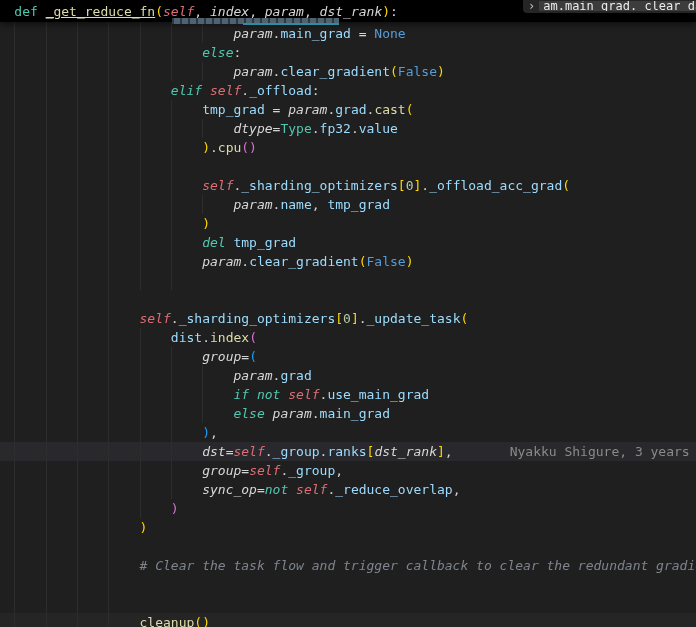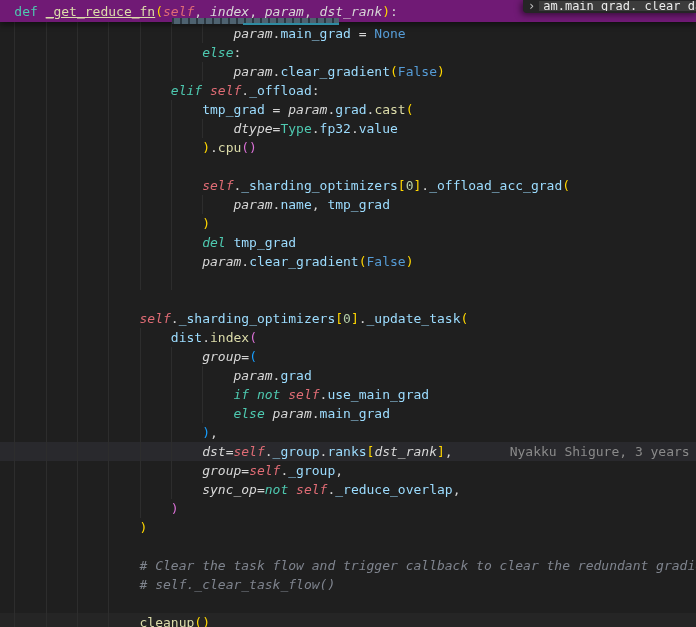--- a/index.html
+++ b/index.html
@@ -13,21 +13,21 @@
   .guide{position:absolute;width:1px;background:#2d2d2d;z-index:2;}
   .code-layer{position:absolute;inset:0;z-index:3;}
   .line{
     position:absolute;left:-17px;height:19px;line-height:19px;
     font-size:13px;white-space:pre;color:#d4d4d4;width:900px;
   }
   .blame{margin-left:57px;color:#8a8a8a;}
   
   #sticky{
     position:absolute;top:0;left:0;right:0;height:22px;z-index:6;
-    background:#701a75;box-shadow:0 3px 6px rgba(0,0,0,.45);
+    background:#000000;box-shadow:0 3px 6px rgba(0,0,0,.45);
   }
   #sticky .line{top:2px;}
   
   .sliver{
     position:absolute;top:18px;left:172px;width:167px;height:6px;z-index:7;
     background:#4e6270;
     background-image:repeating-linear-gradient(90deg,rgba(16,22,28,.55) 0 2px,transparent 2px 8px);
   }
   .sliver:after{
     content:"";position:absolute;right:0;bottom:-1px;width:96px;height:2px;background:#2e8ca3;
@@ -259,21 +259,21 @@
       <div class="line" style="top: 385px;"><span style="color: rgb(212, 212, 212);">                                </span><span style="color: rgb(78, 201, 176); font-style: italic;">if</span><span style="color: rgb(212, 212, 212);"> </span><span style="color: rgb(78, 201, 176); font-style: italic;">not</span><span style="color: rgb(212, 212, 212);"> </span><span style="color: rgb(224, 108, 117); font-style: italic;">self</span><span style="color: rgb(212, 212, 212);">.</span><span style="color: rgb(156, 220, 254);">use_main_grad</span></div>
       <div class="line" style="top: 404px;"><span style="color: rgb(212, 212, 212);">                                </span><span style="color: rgb(78, 201, 176); font-style: italic;">else</span><span style="color: rgb(212, 212, 212);"> </span><span style="color: rgb(216, 216, 216); font-style: italic;">param</span><span style="color: rgb(212, 212, 212);">.</span><span style="color: rgb(156, 220, 254);">main_grad</span></div>
       <div class="line" style="top: 423px;"><span style="color: rgb(212, 212, 212);">                            </span><span style="color: rgb(23, 159, 255);">)</span><span style="color: rgb(212, 212, 212);">,</span></div>
       <div class="line" style="top: 442px;"><span style="color: rgb(212, 212, 212);">                            </span><span style="color: rgb(216, 216, 216); font-style: italic;">dst</span><span style="color: rgb(212, 212, 212);">=</span><span style="color: rgb(224, 108, 117); font-style: italic;">self</span><span style="color: rgb(212, 212, 212);">.</span><span style="color: rgb(156, 220, 254);">_group</span><span style="color: rgb(212, 212, 212);">.</span><span style="color: rgb(156, 220, 254);">ranks</span><span style="color: rgb(255, 215, 0);">[</span><span style="color: rgb(216, 216, 216); font-style: italic;">dst_rank</span><span style="color: rgb(255, 215, 0);">]</span><span style="color: rgb(212, 212, 212);">,</span><span class="blame" style="color: rgb(138, 138, 138);">Nyakku Shigure, 3 years ago</span></div>
       <div class="line" style="top: 461px;"><span style="color: rgb(212, 212, 212);">                            </span><span style="color: rgb(216, 216, 216); font-style: italic;">group</span><span style="color: rgb(212, 212, 212);">=</span><span style="color: rgb(224, 108, 117); font-style: italic;">self</span><span style="color: rgb(212, 212, 212);">.</span><span style="color: rgb(156, 220, 254);">_group</span><span style="color: rgb(212, 212, 212);">,</span></div>
       <div class="line" style="top: 480px;"><span style="color: rgb(212, 212, 212);">                            </span><span style="color: rgb(216, 216, 216); font-style: italic;">sync_op</span><span style="color: rgb(212, 212, 212);">=</span><span style="color: rgb(78, 201, 176); font-style: italic;">not</span><span style="color: rgb(212, 212, 212);"> </span><span style="color: rgb(224, 108, 117); font-style: italic;">self</span><span style="color: rgb(212, 212, 212);">.</span><span style="color: rgb(156, 220, 254);">_reduce_overlap</span><span style="color: rgb(212, 212, 212);">,</span></div>
       <div class="line" style="top: 499px;"><span style="color: rgb(212, 212, 212);">                        </span><span style="color: rgb(218, 112, 214);">)</span></div>
       <div class="line" style="top: 518px;"><span style="color: rgb(212, 212, 212);">                    </span><span style="color: rgb(255, 215, 0);">)</span></div>
       <div class="line" style="top: 537px;"></div>
       <div class="line" style="top: 556px;"><span style="color: rgb(212, 212, 212);">                    </span><span style="color: rgb(127, 132, 142); font-style: italic;"># Clear the task flow and trigger callback to clear the redundant gradient</span></div>
-      <div class="line" style="top: 575px;"><span style="color: rgb(212, 212, 212);">                    </span><span style="color: rgb(127, 132, 142); font-style: italic;"># self._clear_task_flow()</span></div>
+      <div class="line" style="top: 575px;"><span style="color: rgb(212, 212, 212);">                    </span></div>
       <div class="line" style="top: 594px;"></div>
       <div class="line" style="top: 613px;"><span style="color: rgb(212, 212, 212);">                    </span><span style="color: rgb(220, 220, 170);">cleanup</span><span style="color: rgb(255, 215, 0);">()</span></div>
     </div>
 
   <div id="sticky">
     <div class="line" id="sticky-line"><span style="color: rgb(212, 212, 212);">    </span><span style="color: rgb(78, 201, 176);">def</span><span style="color: rgb(212, 212, 212);"> </span><span style="color: rgb(220, 220, 170); text-decoration: underline;">_get_reduce_fn</span><span style="color: rgb(255, 215, 0);">(</span><span style="color: rgb(224, 108, 117); font-style: italic;">self</span><span style="color: rgb(212, 212, 212);">, </span><span style="color: rgb(216, 216, 216); font-style: italic;">index</span><span style="color: rgb(212, 212, 212);">, </span><span style="color: rgb(216, 216, 216); font-style: italic;">param</span><span style="color: rgb(212, 212, 212);">, </span><span style="color: rgb(216, 216, 216); font-style: italic;">dst_rank</span><span style="color: rgb(255, 215, 0);">)</span><span style="color: rgb(212, 212, 212);">:</span></div>
   </div>
 
   <div class="sliver"></div>
 

